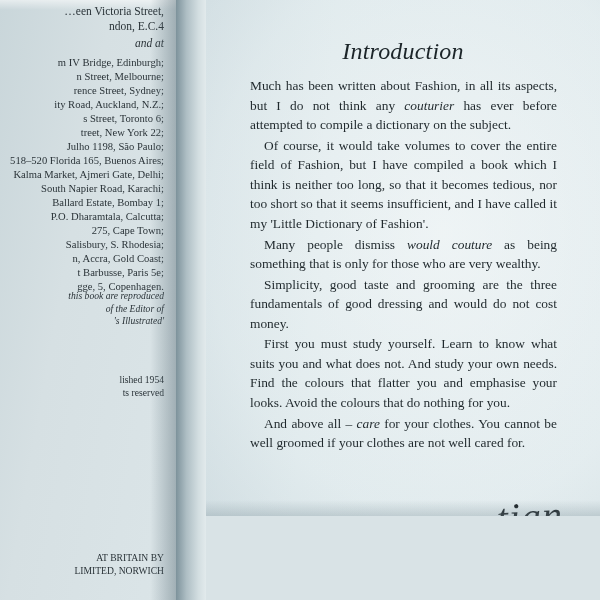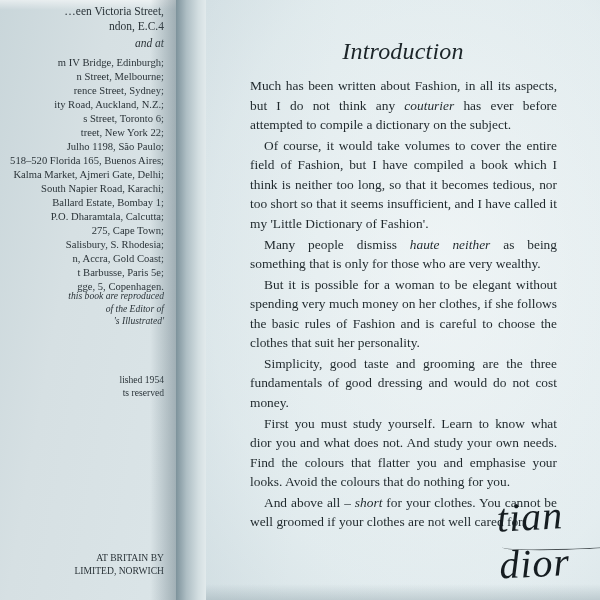--- a/index.html
+++ b/index.html
@@ -78,21 +78,21 @@
     height: 600px;
     background: linear-gradient(to right, #7d929b 0%, #aebec4 35%, #d3dee1 75%, #e2eaec 100%);
   }
 
   
   .right-page {
     position: absolute;
     left: 206px;
     top: 0;
     width: 394px;
-    height: 600px;
+    height: 516px;
     background: linear-gradient(95deg, #dde7ea 0%, #e4edef 30%, #e7eff1 100%);
     overflow: hidden;
   }
   .right-page .paper-tint {
     position: absolute;
     inset: 0;
     background: radial-gradient(ellipse at 60% 45%, rgba(255,255,255,0.35), rgba(210,225,230,0.15) 70%, rgba(185,203,210,0.35) 100%);
     pointer-events: none;
   }
 
@@ -223,25 +223,24 @@
   <div class="right-page">
     <div class="paper-tint"></div>
 
     <div class="intro-title">
       <span>Introduction</span>
     </div>
 
     <div class="intro-body">
       <p class="first">Much has been written about Fashion, in all its aspects, but I do not think any <i>couturier</i> has ever before attempted to compile a dictionary on the subject.</p>
       <p>Of course, it would take volumes to cover the entire field of Fashion, but I have compiled a book which I think is neither too long, so that it becomes tedious, nor too short so that it seems insufficient, and I have called it my 'Little Dictionary of Fashion'.</p>
-      <p>Many people dismiss <i>haute neither</i> as being something that is only for those who are very wealthy.</p>
-      <p>But it is possible for a woman to be elegant without spending very much money on her clothes, if she follows the basic rules of Fashion and is careful to choose the clothes that suit her personality.</p>
+      <p>Many people dismiss <i>would couture</i> as being something that is only for those who are very wealthy.</p>
       <p>Simplicity, good taste and grooming are the three fundamentals of good dressing and would do not cost money.</p>
-      <p>First you must study yourself.  Learn to know what dior you and what does not.  And study your own needs.  Find the colours that flatter you and emphasise your looks.  Avoid the colours that do nothing for you.</p>
-      <p>And above all – <i>short</i> for your clothes.  You cannot be well groomed if your clothes are not well cared for.</p>
+      <p>First you must study yourself.  Learn to know what suits you and what does not.  And study your own needs.  Find the colours that flatter you and emphasise your looks.  Avoid the colours that do nothing for you.</p>
+      <p>And above all – <i>care</i> for your clothes.  You cannot be well groomed if your clothes are not well cared for.</p>
     </div>
 
     <div class="signature">tian dior</div>
     <div class="signature-underline"></div>
 
     <div class="page-bottom-shadow"></div>
   </div>
 
 </div>
 

